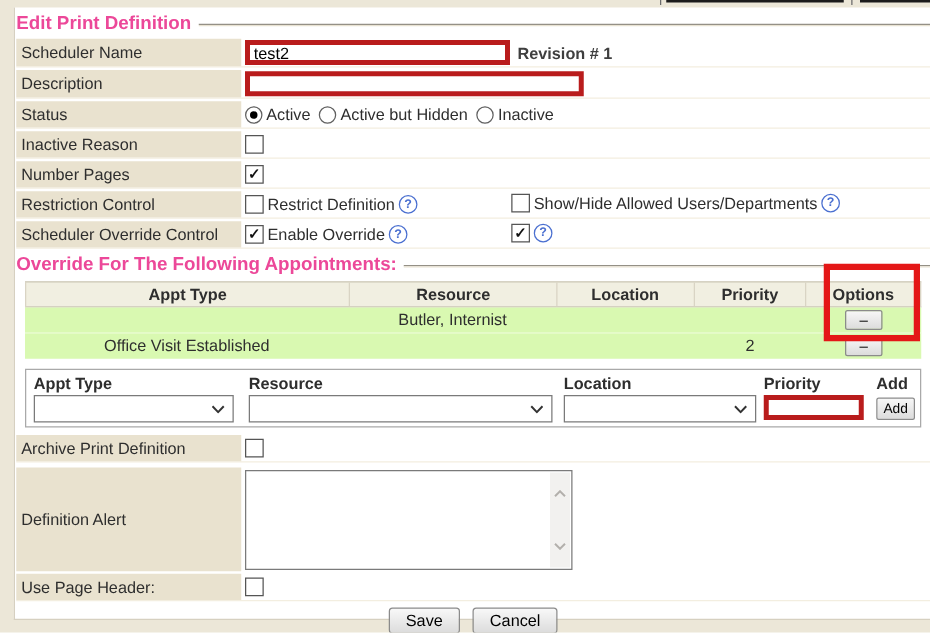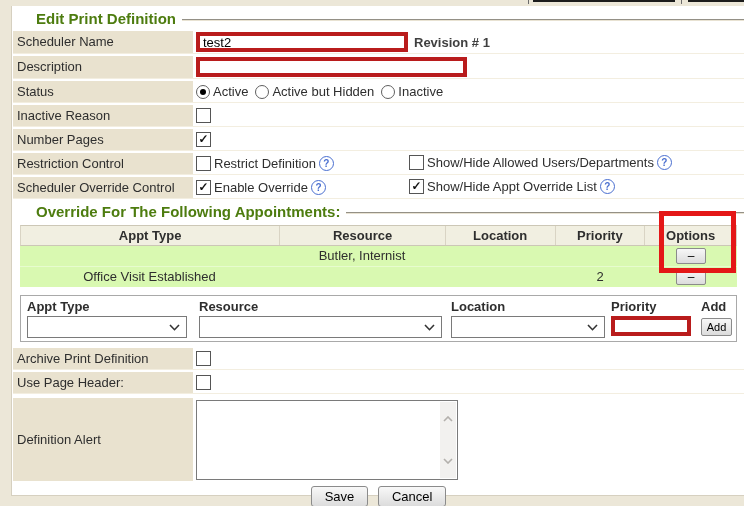--- a/index.html
+++ b/index.html
@@ -8,21 +8,21 @@
   
   .tlink{position:absolute;top:0;height:2px;background:#1c1c1c;}
   .tlink.a{left:533px;width:142px;}
   .tlink.b{left:688px;width:56px;}
   .tpipe{position:absolute;top:0;height:4px;width:1px;background:#6b6b6b;}
   .tpipe.p1{left:528px;} .tpipe.p2{left:681px;}
   
   .panel{position:absolute;left:11px;top:6px;right:0;bottom:10px;background:#ffffff;
          border-left:1px solid #d6d0c0;border-bottom:1px solid #d6d0c0;padding:2px 0 0 1px;box-sizing:border-box;}
   .sec-head{display:flex;align-items:center;margin:2px 0 4px 0;}
-  .sec-title{color:#4d7c0f;font-weight:bold;font-size:15px;white-space:nowrap;padding-left:23px;}
+  .sec-title{color:#ec4899;font-weight:bold;font-size:15px;white-space:nowrap;}
   .rule{flex:1;border-top:2px groove #e8e2d2;margin:2px 0 0 6px;}
   
   .frow{display:flex;align-items:stretch;margin-bottom:2px;border-bottom:1px solid #f3eee0;min-height:21px;}
   .frow.h18{min-height:18px;}
   .flabel{width:180px;flex:none;background:#e9e2cf;padding:3px 0 3px 4px;box-sizing:border-box;}
   .fvalue{flex:1;position:relative;padding:1px 0 1px 3px;display:flex;align-items:center;}
   .tinput{border:4px solid #b91c1c;background:#fff;height:20px;box-sizing:border-box;
           font-family:"Liberation Sans",sans-serif;font-size:13px;padding:1px 3px;}
   .w212{width:212px;} .w271{width:271px;}
   .rev{font-weight:bold;color:#3f3f3f;margin-left:6px;}
@@ -151,21 +151,20 @@
   <div class="frow">
     <div class="flabel">Scheduler Override Control</div>
     <div class="fvalue">
       <span class="cbgroup">
         <span class="cb">✓</span>
         <span>Enable Override</span>
         <span class="help">?</span>
       </span>
       <span class="cbgroup pos2">
         <span class="cb">✓</span>
-        <span>Show/Hide Appt Override List</span>
         <span class="help">?</span>
       </span>
     </div>
   </div>
 
   <div class="sec-head" style="margin:4px 0 5px 0;">
     <span class="sec-title">Override For The Following Appointments:</span>
     <span class="rule"></span>
   </div>
 
@@ -236,43 +235,43 @@
     </div>
   </div>
 
   <div class="frow h18">
     <div class="flabel">Archive Print Definition</div>
     <div class="fvalue">
       <span class="cb"></span>
     </div>
   </div>
 
-  <div class="frow h18">
-    <div class="flabel">Use Page Header:</div>
-    <div class="fvalue">
-      <span class="cb"></span>
-    </div>
-  </div>
-
   <div class="frow alertrow">
     <div class="flabel">Definition Alert</div>
     <div class="fvalue" style="align-items:flex-start;">
       <div class="ta">
         <div class="sbar">
           <svg width="10" height="6" viewBox="0 0 10 6">
             <polyline points="1,5 5,1 9,5" fill="none" stroke="#b3b0ac" stroke-width="1.6"></polyline>
             </svg>
           <svg width="10" height="6" viewBox="0 0 10 6">
             <polyline points="1,1 5,5 9,1" fill="none" stroke="#b3b0ac" stroke-width="1.6"></polyline>
             </svg>
         </div>
       </div>
     </div>
   </div>
 
+  <div class="frow h18">
+    <div class="flabel">Use Page Header:</div>
+    <div class="fvalue">
+      <span class="cb"></span>
+    </div>
+  </div>
+
   <div class="btnrow">
     <button class="btn">Save</button>
     <button class="btn">Cancel</button>
   </div>
 
 </div>
 
 <div class="redbox"></div>
 
 </body></html>

